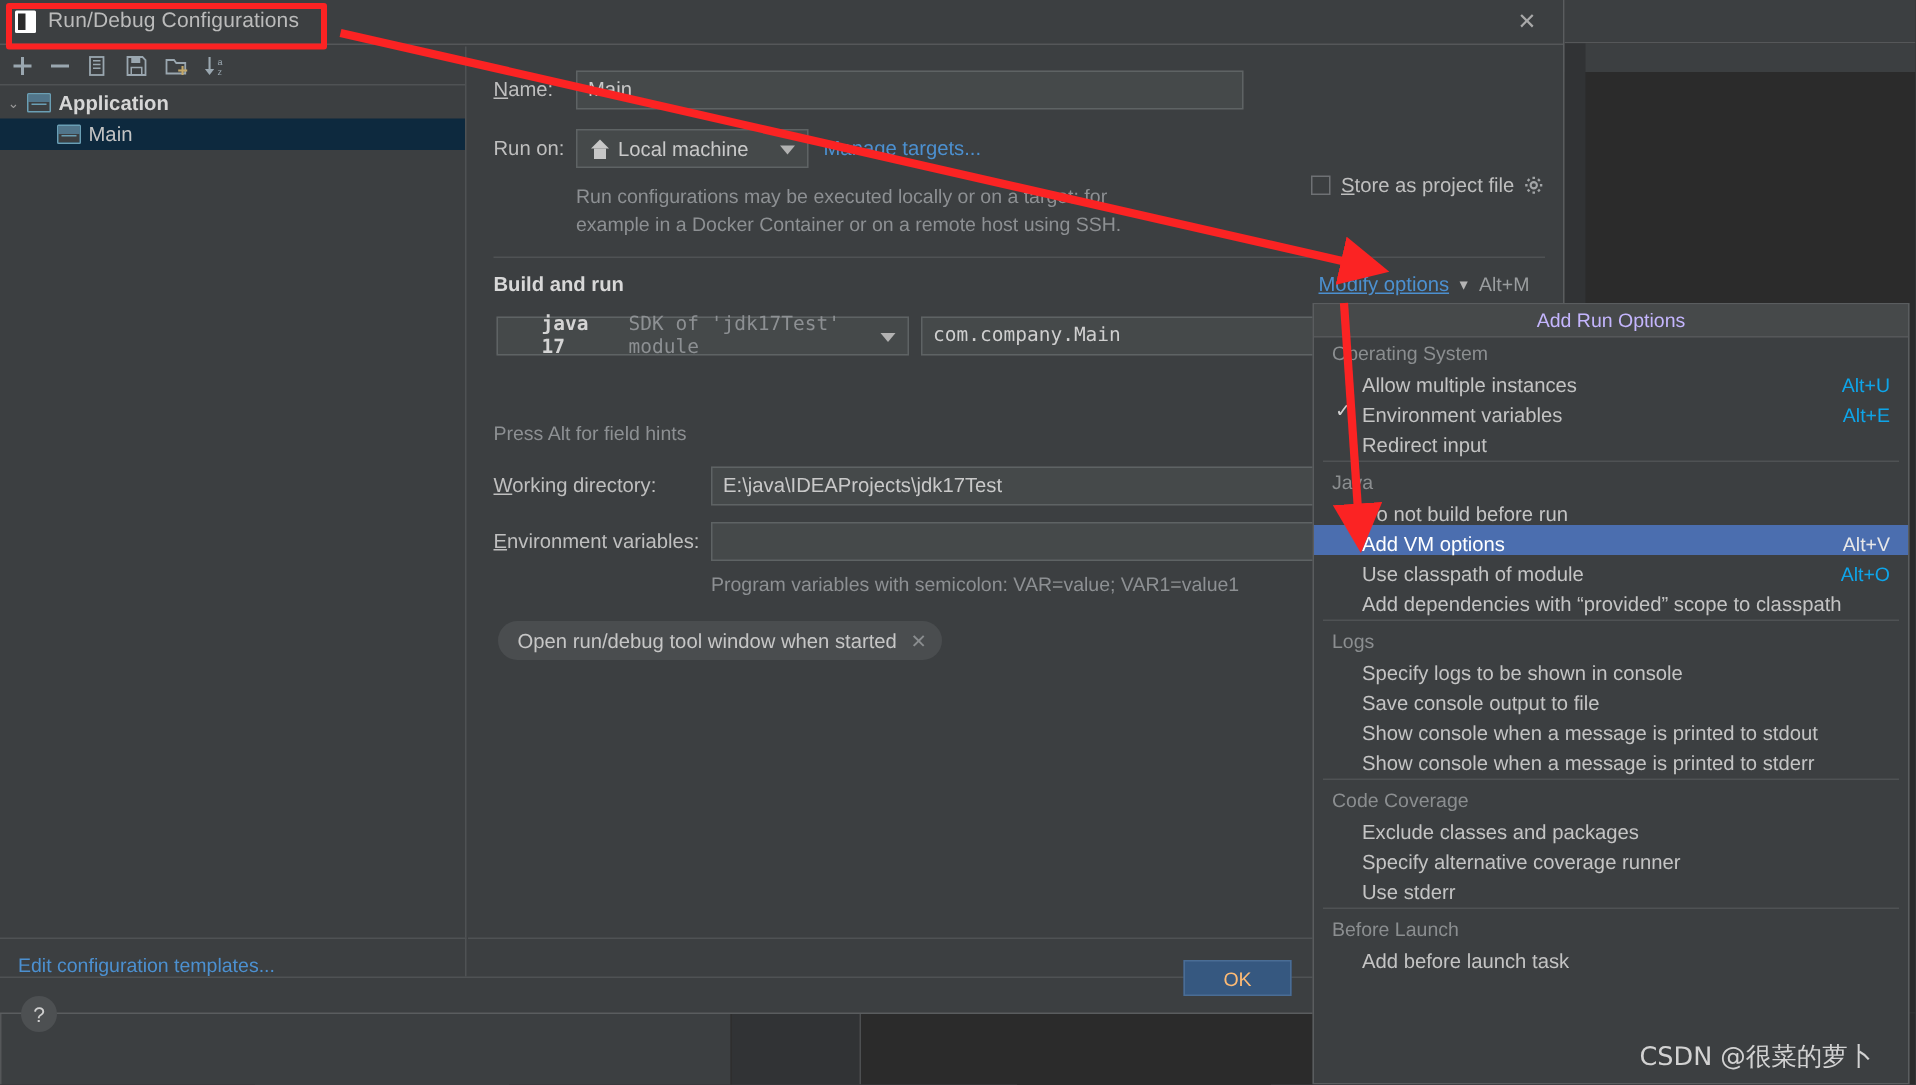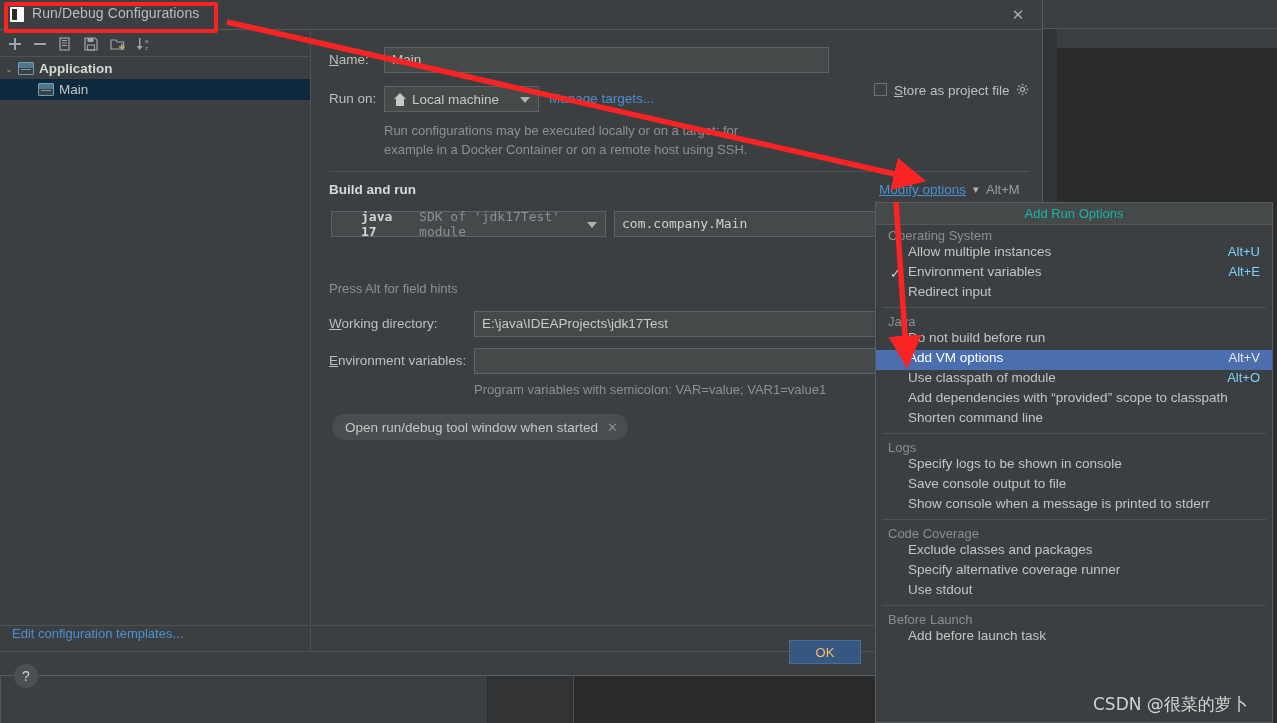--- a/index.html
+++ b/index.html
@@ -110,21 +110,21 @@
   }
   .tree-label { font-size: 13.5px; color: #c4c4c4; }
   .tree-label.bold { font-weight: bold; color: #d6d6d6; }
   .tree-row.child { padding-left: 38px; }
 
   .edit-templates {
     position: absolute; left: 0; top: 625px;
     width: 311px; height: 26px;
     border-top: 1px solid #4f5254;
     border-right: 1px solid #4f5254;
-    display: flex; align-items: flex-start;
+    display: flex; align-items: flex-end;
   }
   .edit-templates a {
     margin-left: 12px; font-size: 13px; color: #4c90d0;
     text-decoration: none; cursor: pointer;
   }
   .tpl-blank {
     position:absolute; left:312px; top:625px; width:731px; height:26px;
     border-top: 1px solid #4f5254;
   }
 
@@ -168,21 +168,21 @@
     content:""; position:absolute; left:3px; top:6px; width:8px; height:7px;
     background:#c7c7c7;
   }
   .combo-text { font-size: 13.5px; color: #c9c9c9; }
 
   .sect-title {
     position: absolute; font-size: 13.5px; font-weight: bold; color: #d8d8d8;
   }
   .hr { position: absolute; height: 1px; background: #4f5254; }
 
-  .chk-wrap { position: absolute; display: flex; cursor: pointer; }
+  .chk-wrap { position: absolute; display: flex; align-items: center; cursor: pointer; margin-top: 33px; }
   .chk-box {
     width: 13px; height: 13px; border: 1px solid #6e7174;
     background: #3c3f41; margin-right: 7px; flex:0 0 13px;
   }
   .chk-lbl { font-size: 13.5px; color: #bfbfbf; }
   .gear {
     margin-left: 6px; width: 14px; height: 14px; position: relative;
   }
 
   .mono { font-family: "DejaVu Sans Mono", monospace; font-size: 13px; }
@@ -222,39 +222,39 @@
   .popup {
     position: absolute; left: 875px; top: 202px;
     width: 398px; height: 521px;
     background: #3c3f41;
     border: 1px solid #5a5d5f;
     font-size: 13.5px;
   }
   .popup-header {
     height: 22px; background: #46494a;
     border-bottom: 1px solid #555759;
-    color: #14b8a6; font-size: 13px;
+    color: #c4b5fd; font-size: 13px;
     display: flex; align-items: center; justify-content: center;
   }
   .grp-title {
     color: #8b8e90; font-size: 13px;
     padding: 3px 0 1px 12px;
   }
   .mi {
     position: relative;
-    height: 20px; display: flex; align-items: flex-start;
+    height: 20px; display: flex; align-items: flex-end;
     padding-left: 32px; color: #c4c4c4; cursor: pointer;
   }
   .mi.sel { background: #4b6eaf; color: #ffffff; }
   .mi .check {
     position: absolute; left: 14px; top: 2px;
     font-size: 13px; color: #cfcfcf;
   }
   .mi .accel {
-    position: absolute; right: 12px; font-size: 13px; color: #7dd3fc;
+    position: absolute; right: 12px; font-size: 13px; color: #0ea5e9;
   }
   .mi.sel .accel { color: #e8e8e8; }
   .sep { height: 1px; background: #4f5254; margin: 3px 6px; }
 
   
   .red-box {
     position: absolute; left: 4px; top: 2px;
     width: 214px; height: 31px;
     border: 4px solid #fb2323;
     border-radius: 2px;
@@ -464,44 +464,44 @@
           <span>Add VM options</span>
           <span class="accel">Alt+V</span>
         </div>
         <div class="mi">
           <span>Use classpath of module</span>
           <span class="accel">Alt+O</span>
         </div>
         <div class="mi">
           <span>Add dependencies with “provided” scope to classpath</span>
         </div>
-        <div class="mi">
-          <span>Shorten command line</span>
-        </div>
         <div class="sep"></div>
         <div class="grp-title">Logs</div>
         <div class="mi">
           <span>Specify logs to be shown in console</span>
         </div>
         <div class="mi">
           <span>Save console output to file</span>
         </div>
         <div class="mi">
+          <span>Show console when a message is printed to stdout</span>
+        </div>
+        <div class="mi">
           <span>Show console when a message is printed to stderr</span>
         </div>
         <div class="sep"></div>
         <div class="grp-title">Code Coverage</div>
         <div class="mi">
           <span>Exclude classes and packages</span>
         </div>
         <div class="mi">
           <span>Specify alternative coverage runner</span>
         </div>
         <div class="mi">
-          <span>Use stdout</span>
+          <span>Use stderr</span>
         </div>
         <div class="sep"></div>
         <div class="grp-title">Before Launch</div>
         <div class="mi">
           <span>Add before launch task</span>
         </div>
       </div>
   </div>
 
   <div class="red-box"></div>

